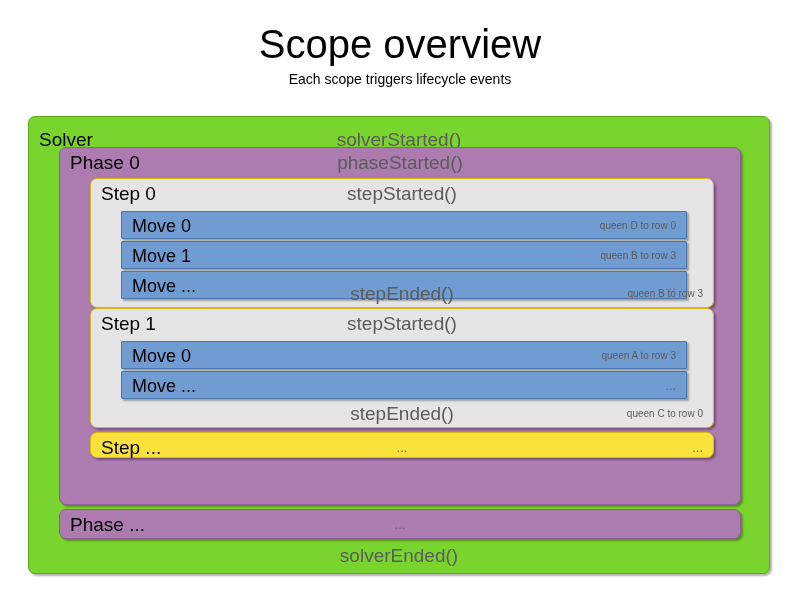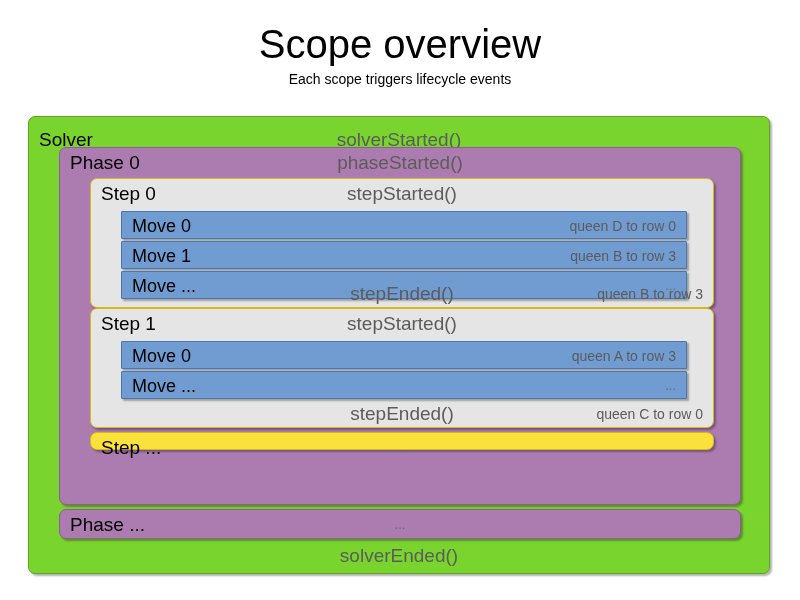--- a/index.html
+++ b/index.html
@@ -84,21 +84,21 @@
     width: 624px;
     background: #e5e5e5;
     border: 1px solid #d4b916;
   }
   .step-0 { top: 30px;  height: 130px; }
   .step-1 { top: 160px; height: 120px; }
   .step-ellipsis {
     left: 30px;
     top: 284px;
     width: 624px;
-    height: 18px;
+    height: 26px;
     background: #FAE13C;
     border: 1px solid #d4b916;
   }
 
   .move-scope {
     position: absolute;
     left: 30px;
     width: 566px;
     height: 28px;
     background: #709CD2;
@@ -144,21 +144,21 @@
     pointer-events: none;
   }
   .lbl-center.dots {
     font-size: 13px;
     color: #6e6e6e;
   }
 
   .lbl-right {
     position: absolute;
     right: 10px;
-    font-size: 14px;
+    font-size: 10px;
     color: #5c5c5c;
     white-space: nowrap;
   }
   .lbl-right.dots {
     font-size: 13px;
     color: #6e6e6e;
   }
 
   
   .footer-row {

